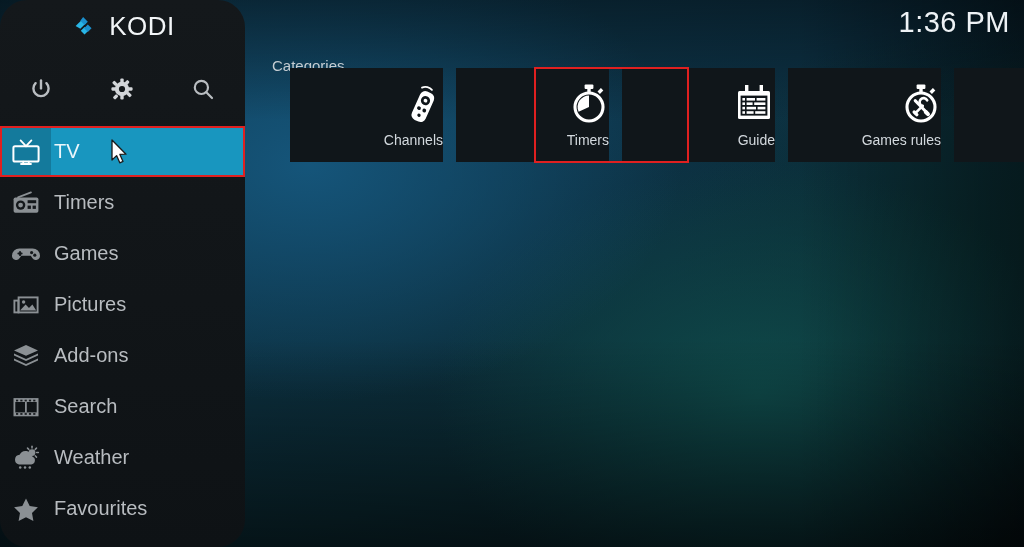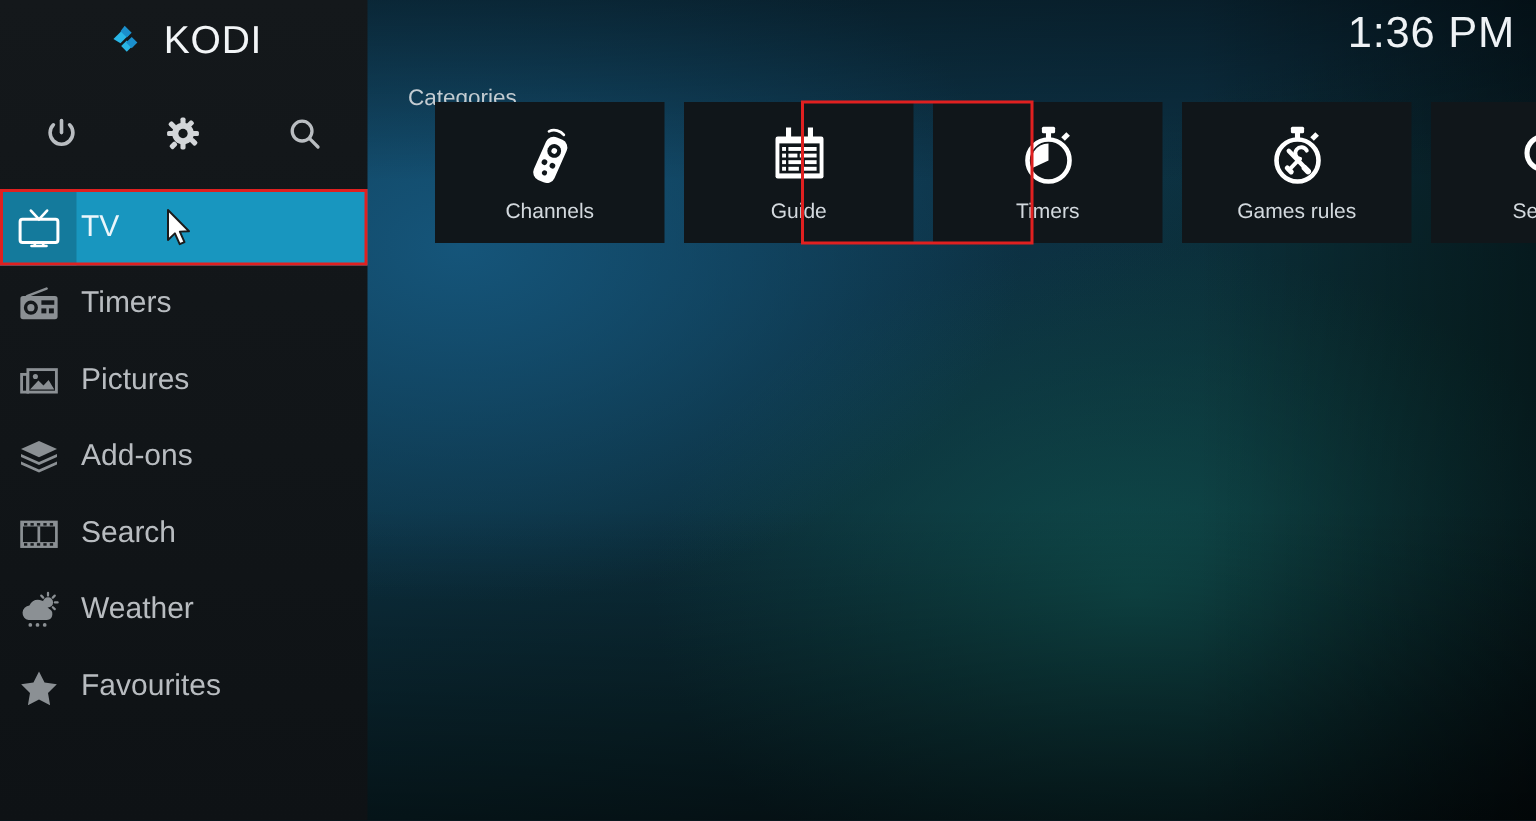--- a/index.html
+++ b/index.html
@@ -37,20 +37,21 @@
       linear-gradient(to right, rgba(0,0,0,0.30) 0%, rgba(0,0,0,0) 18%, rgba(0,0,0,0) 78%, rgba(0,0,0,0.45) 100%);
     z-index:2;
   }
 
   
   .sidebar {
     position:absolute; left:0; top:0;
     width:245px; height:547px;
     background:linear-gradient(to bottom, #14181b 0%, #111518 55%, #0e1215 100%);
     z-index:10;
+    border-radius:27px;
   }
   .brand {
     position:absolute; left:0; top:0;
     width:245px; height:52px;
     display:flex; align-items:center; justify-content:center;
     gap:9px;
   }
   .brand-logo { width:30px; height:30px; display:block; }
   .brand-text {
     color:#f2f5f7;
@@ -125,21 +126,21 @@
   }
 
   .tiles {
     position:absolute; left:45px; top:68px;
     display:flex; gap:13px;
   }
   .tile {
     width:153px; height:94px;
     background:#10161a;
     display:flex; flex-direction:column;
-    align-items:center; justify-content:center;
+    align-items:flex-end; justify-content:center;
     cursor:pointer;
     flex:0 0 153px;
     position:relative;
   }
   .tile-icon {
     height:44px;
     display:flex; align-items:flex-end; justify-content:center;
     margin-bottom:6px;
   }
   .tile-icon svg { display:block; }
@@ -178,20 +179,33 @@
               <circle cx="20.5" cy="18" r="4.6" fill="#10161a"></circle>
               <circle cx="20.5" cy="18" r="1.9" fill="#ffffff"></circle>
               <circle cx="17.6" cy="27.5" r="1.9" fill="#10161a"></circle>
               <circle cx="23.4" cy="27.5" r="1.9" fill="#10161a"></circle>
               <circle cx="20.5" cy="34" r="1.7" fill="#10161a"></circle>
               <path d="M12 7.5 C14.5 4.5 19 4 22 5.6" stroke="#ffffff" stroke-width="1.8" fill="none" stroke-linecap="round"></path>
             </g>
           </svg>
         </div>
         <div class="tile-label">Channels</div>
+      </div>
+
+      <div class="tile">
+        <div class="tile-icon">
+          <svg width="40" height="44" viewBox="0 0 40 44">
+            <rect x="15.6" y="2.5" width="8.8" height="4.4" rx="1" fill="#ffffff"></rect>
+            <rect x="18.3" y="6" width="3.4" height="4" fill="#ffffff"></rect>
+            <path d="M28.5 9.5 l3.4 -3.4 l2.4 2.4 l-3.4 3.4 z" fill="#ffffff"></path>
+            <circle cx="20" cy="25" r="14" fill="none" stroke="#ffffff" stroke-width="3.1"></circle>
+            <path d="M20 25 L20 13.6 A11.4 11.4 0 0 0 9.6 29.8 Z" fill="#ffffff"></path>
+          </svg>
+        </div>
+        <div class="tile-label">Timers</div>
       </div>
 
       <div class="tile">
         <div class="tile-icon">
           <svg width="42" height="44" viewBox="0 0 42 44">
             <rect x="12" y="3" width="3.4" height="8" fill="#ffffff"></rect>
             <rect x="26.6" y="3" width="3.4" height="8" fill="#ffffff"></rect>
             <rect x="5" y="9" width="32" height="28" rx="1.5" fill="#ffffff"></rect>
             <rect x="7.6" y="13.6" width="26.8" height="20" fill="#10161a"></rect>
             <rect x="9.4" y="16" width="2.6" height="2.6" fill="#ffffff"></rect>
@@ -211,33 +225,20 @@
         <div class="tile-label">Guide</div>
       </div>
 
       <div class="tile">
         <div class="tile-icon">
           <svg width="40" height="44" viewBox="0 0 40 44">
             <rect x="15.6" y="2.5" width="8.8" height="4.4" rx="1" fill="#ffffff"></rect>
             <rect x="18.3" y="6" width="3.4" height="4" fill="#ffffff"></rect>
             <path d="M28.5 9.5 l3.4 -3.4 l2.4 2.4 l-3.4 3.4 z" fill="#ffffff"></path>
             <circle cx="20" cy="25" r="14" fill="none" stroke="#ffffff" stroke-width="3.1"></circle>
-            <path d="M20 25 L20 13.6 A11.4 11.4 0 0 0 9.6 29.8 Z" fill="#ffffff"></path>
-          </svg>
-        </div>
-        <div class="tile-label">Timers</div>
-      </div>
-
-      <div class="tile">
-        <div class="tile-icon">
-          <svg width="40" height="44" viewBox="0 0 40 44">
-            <rect x="15.6" y="2.5" width="8.8" height="4.4" rx="1" fill="#ffffff"></rect>
-            <rect x="18.3" y="6" width="3.4" height="4" fill="#ffffff"></rect>
-            <path d="M28.5 9.5 l3.4 -3.4 l2.4 2.4 l-3.4 3.4 z" fill="#ffffff"></path>
-            <circle cx="20" cy="25" r="14" fill="none" stroke="#ffffff" stroke-width="3.1"></circle>
             <path d="M14.2 18.6 l10.8 11.2" stroke="#ffffff" stroke-width="3" stroke-linecap="round"></path>
             <path d="M24.8 30 l2.2 2.2" stroke="#ffffff" stroke-width="4" stroke-linecap="round"></path>
             <path d="M26.2 18.4 a4 4 0 1 0 -4.6 5.6" stroke="#ffffff" stroke-width="2.6" fill="none" stroke-linecap="round"></path>
             <path d="M14.4 31.2 l7.2 -7.4" stroke="#ffffff" stroke-width="2.6" stroke-linecap="round"></path>
             <path d="M13.2 30 l2.6 2.6" stroke="#ffffff" stroke-width="3.4" stroke-linecap="round"></path>
           </svg>
         </div>
         <div class="tile-label">Games rules</div>
       </div>
 
@@ -328,20 +329,32 @@
             <circle cx="9.6" cy="16.1" r="4.7" fill="#14181b"></circle>
             <circle cx="9.6" cy="16.1" r="2.4" fill="#8b9094"></circle>
             <rect x="16.6" y="11.2" width="8.6" height="3" fill="#14181b"></rect>
             <rect x="16.6" y="16.6" width="3.3" height="3.3" fill="#14181b"></rect>
             <rect x="21.6" y="16.6" width="3.3" height="3.3" fill="#14181b"></rect>
           </svg>
         </div>
         <div class="mi-label">Timers</div>
       </div>
 
+      <div class="mi">
+        <div class="mi-iconbox">
+          <svg width="32" height="28" viewBox="0 0 32 28">
+            <path d="M9.4 8.4 h13.2 a7.4 7.4 0 0 1 7.4 7.4 a4.2 4.2 0 0 1 -7.7 2.3 l-1.5 -2.3 h-9.6 l-1.5 2.3 a4.2 4.2 0 0 1 -7.7 -2.3 a7.4 7.4 0 0 1 7.4 -7.4 z" fill="#8b9094"></path>
+            <rect x="7.4" y="12.6" width="5.2" height="1.9" rx="0.9" fill="#14181b"></rect>
+            <rect x="9.1" y="10.9" width="1.9" height="5.2" rx="0.9" fill="#14181b"></rect>
+            <circle cx="21.6" cy="12.6" r="1.6" fill="#14181b"></circle>
+            <circle cx="24.8" cy="15.2" r="1.6" fill="#14181b"></circle>
+          </svg>
+        </div>
+        <div class="mi-label">Games</div>
+      </div>
 
       <div class="mi">
         <div class="mi-iconbox">
           <svg width="30" height="28" viewBox="0 0 30 28">
             <rect x="7.6" y="6.4" width="19" height="15" fill="none" stroke="#8b9094" stroke-width="1.9"></rect>
             <rect x="3.4" y="9.6" width="4" height="11.8" fill="none" stroke="#8b9094" stroke-width="1.9"></rect>
             <circle cx="12.6" cy="11" r="1.7" fill="#8b9094"></circle>
             <path d="M9 19.6 L14.6 13.6 L18 17 L21.4 13.4 L25.2 19.6 Z" fill="#8b9094"></path>
           </svg>
         </div>

